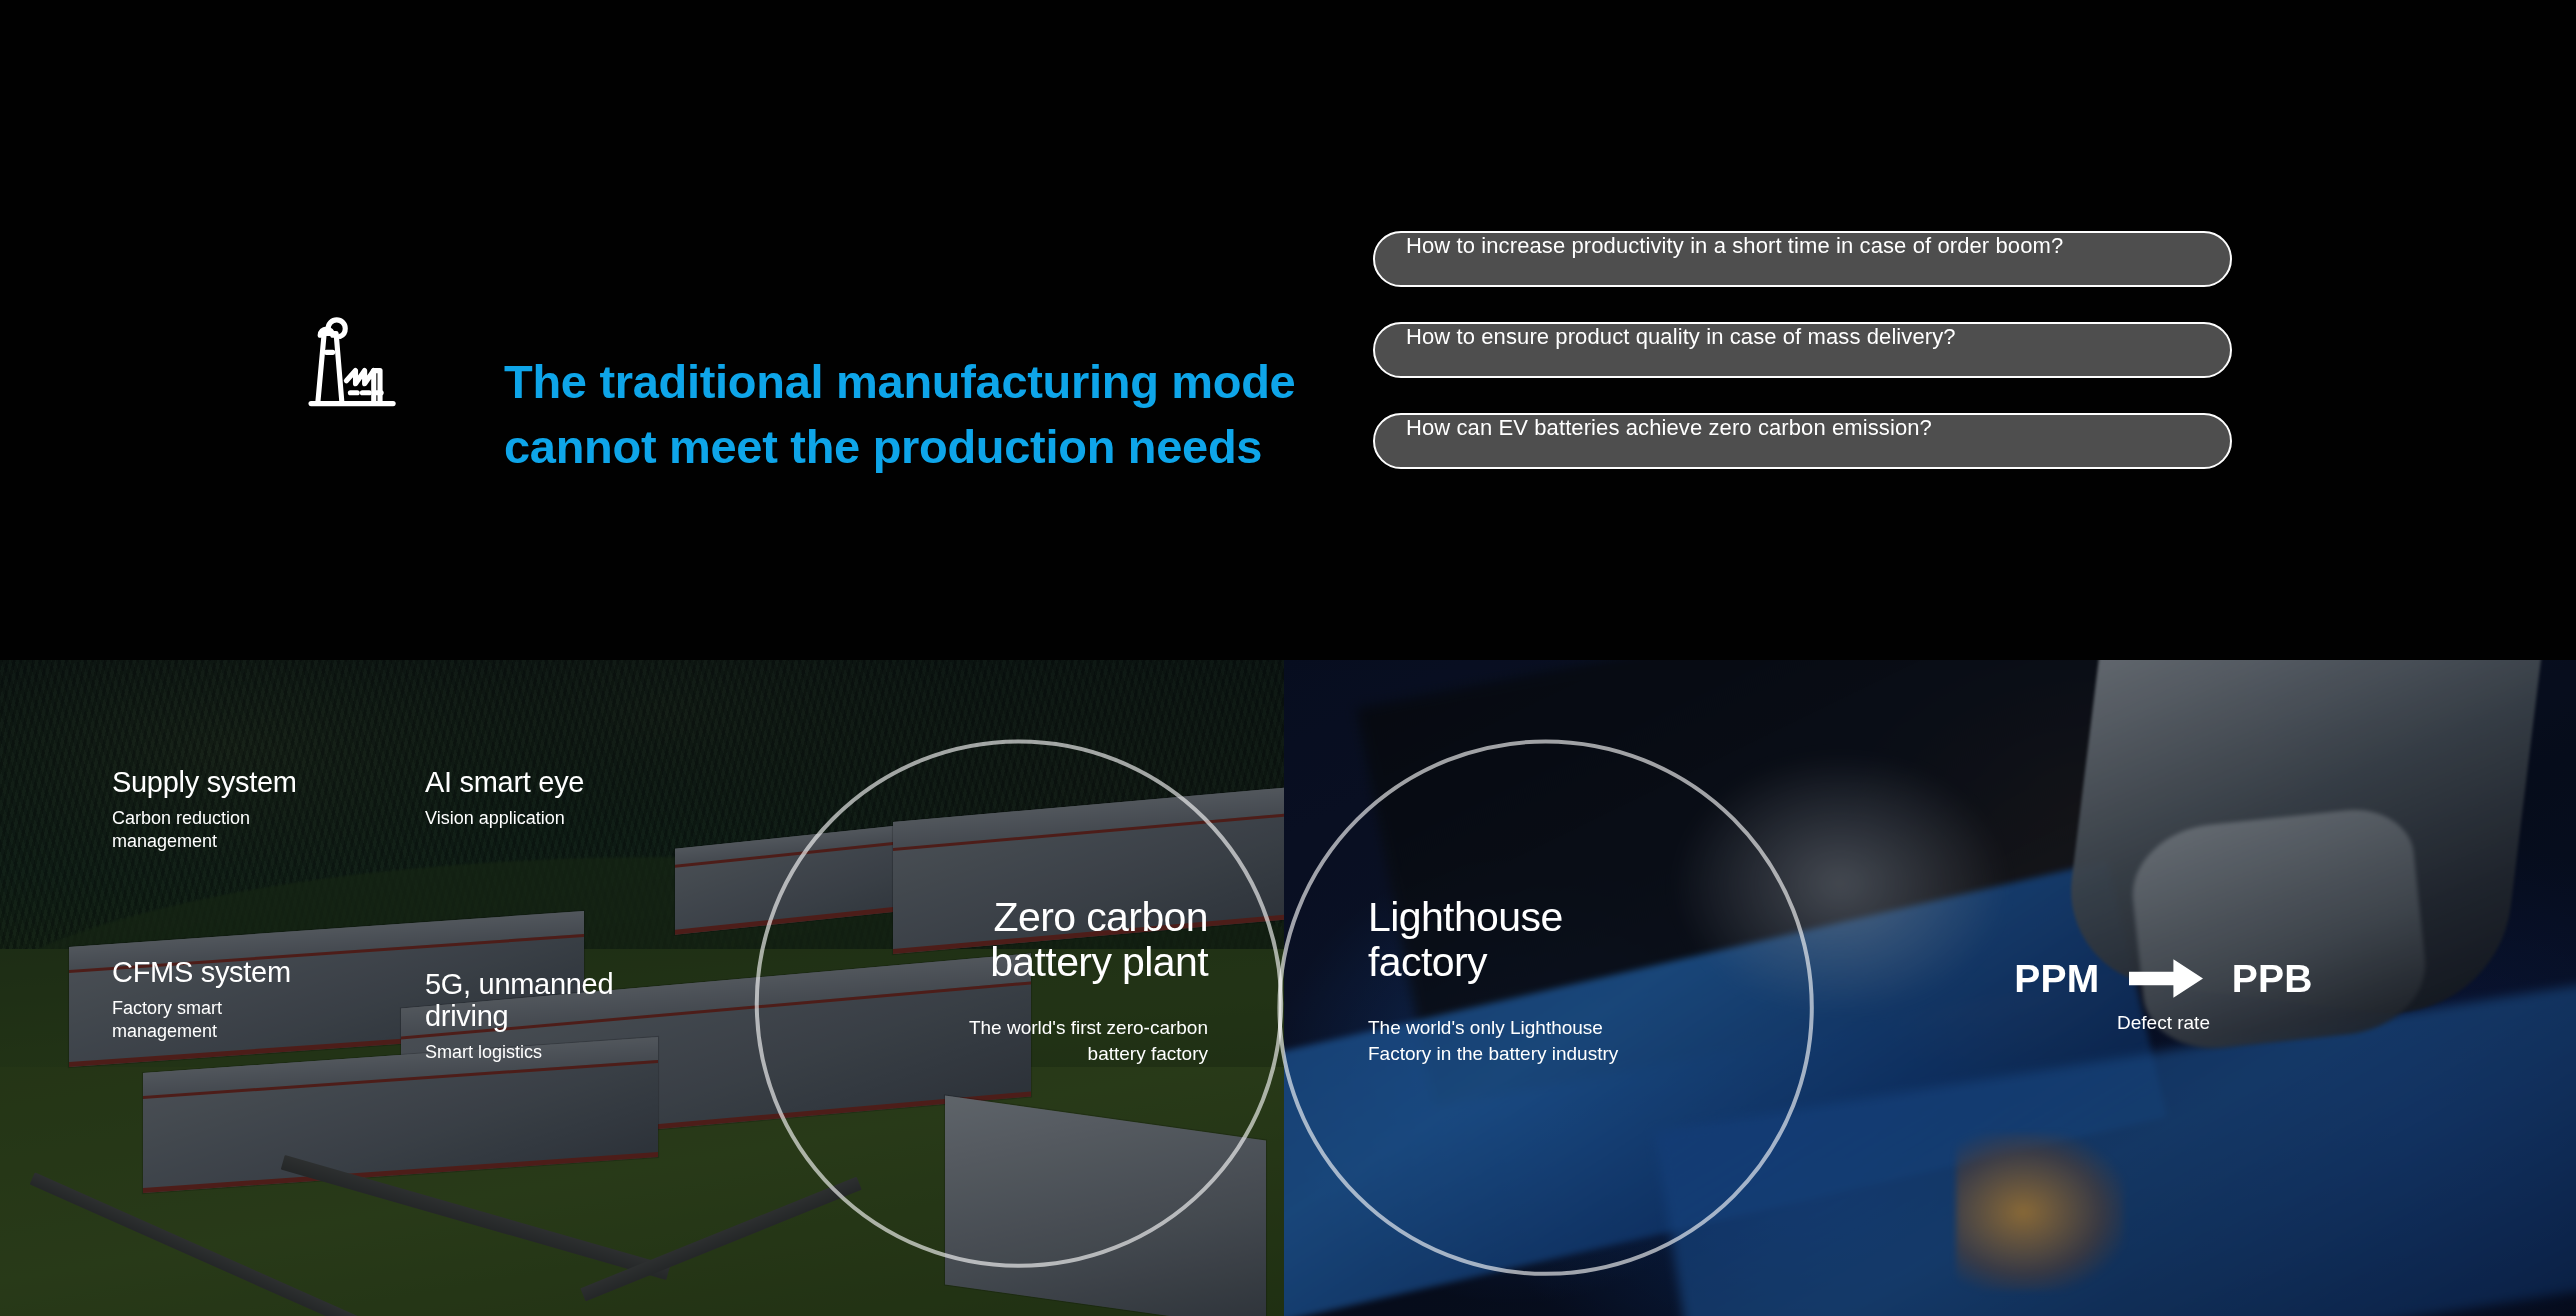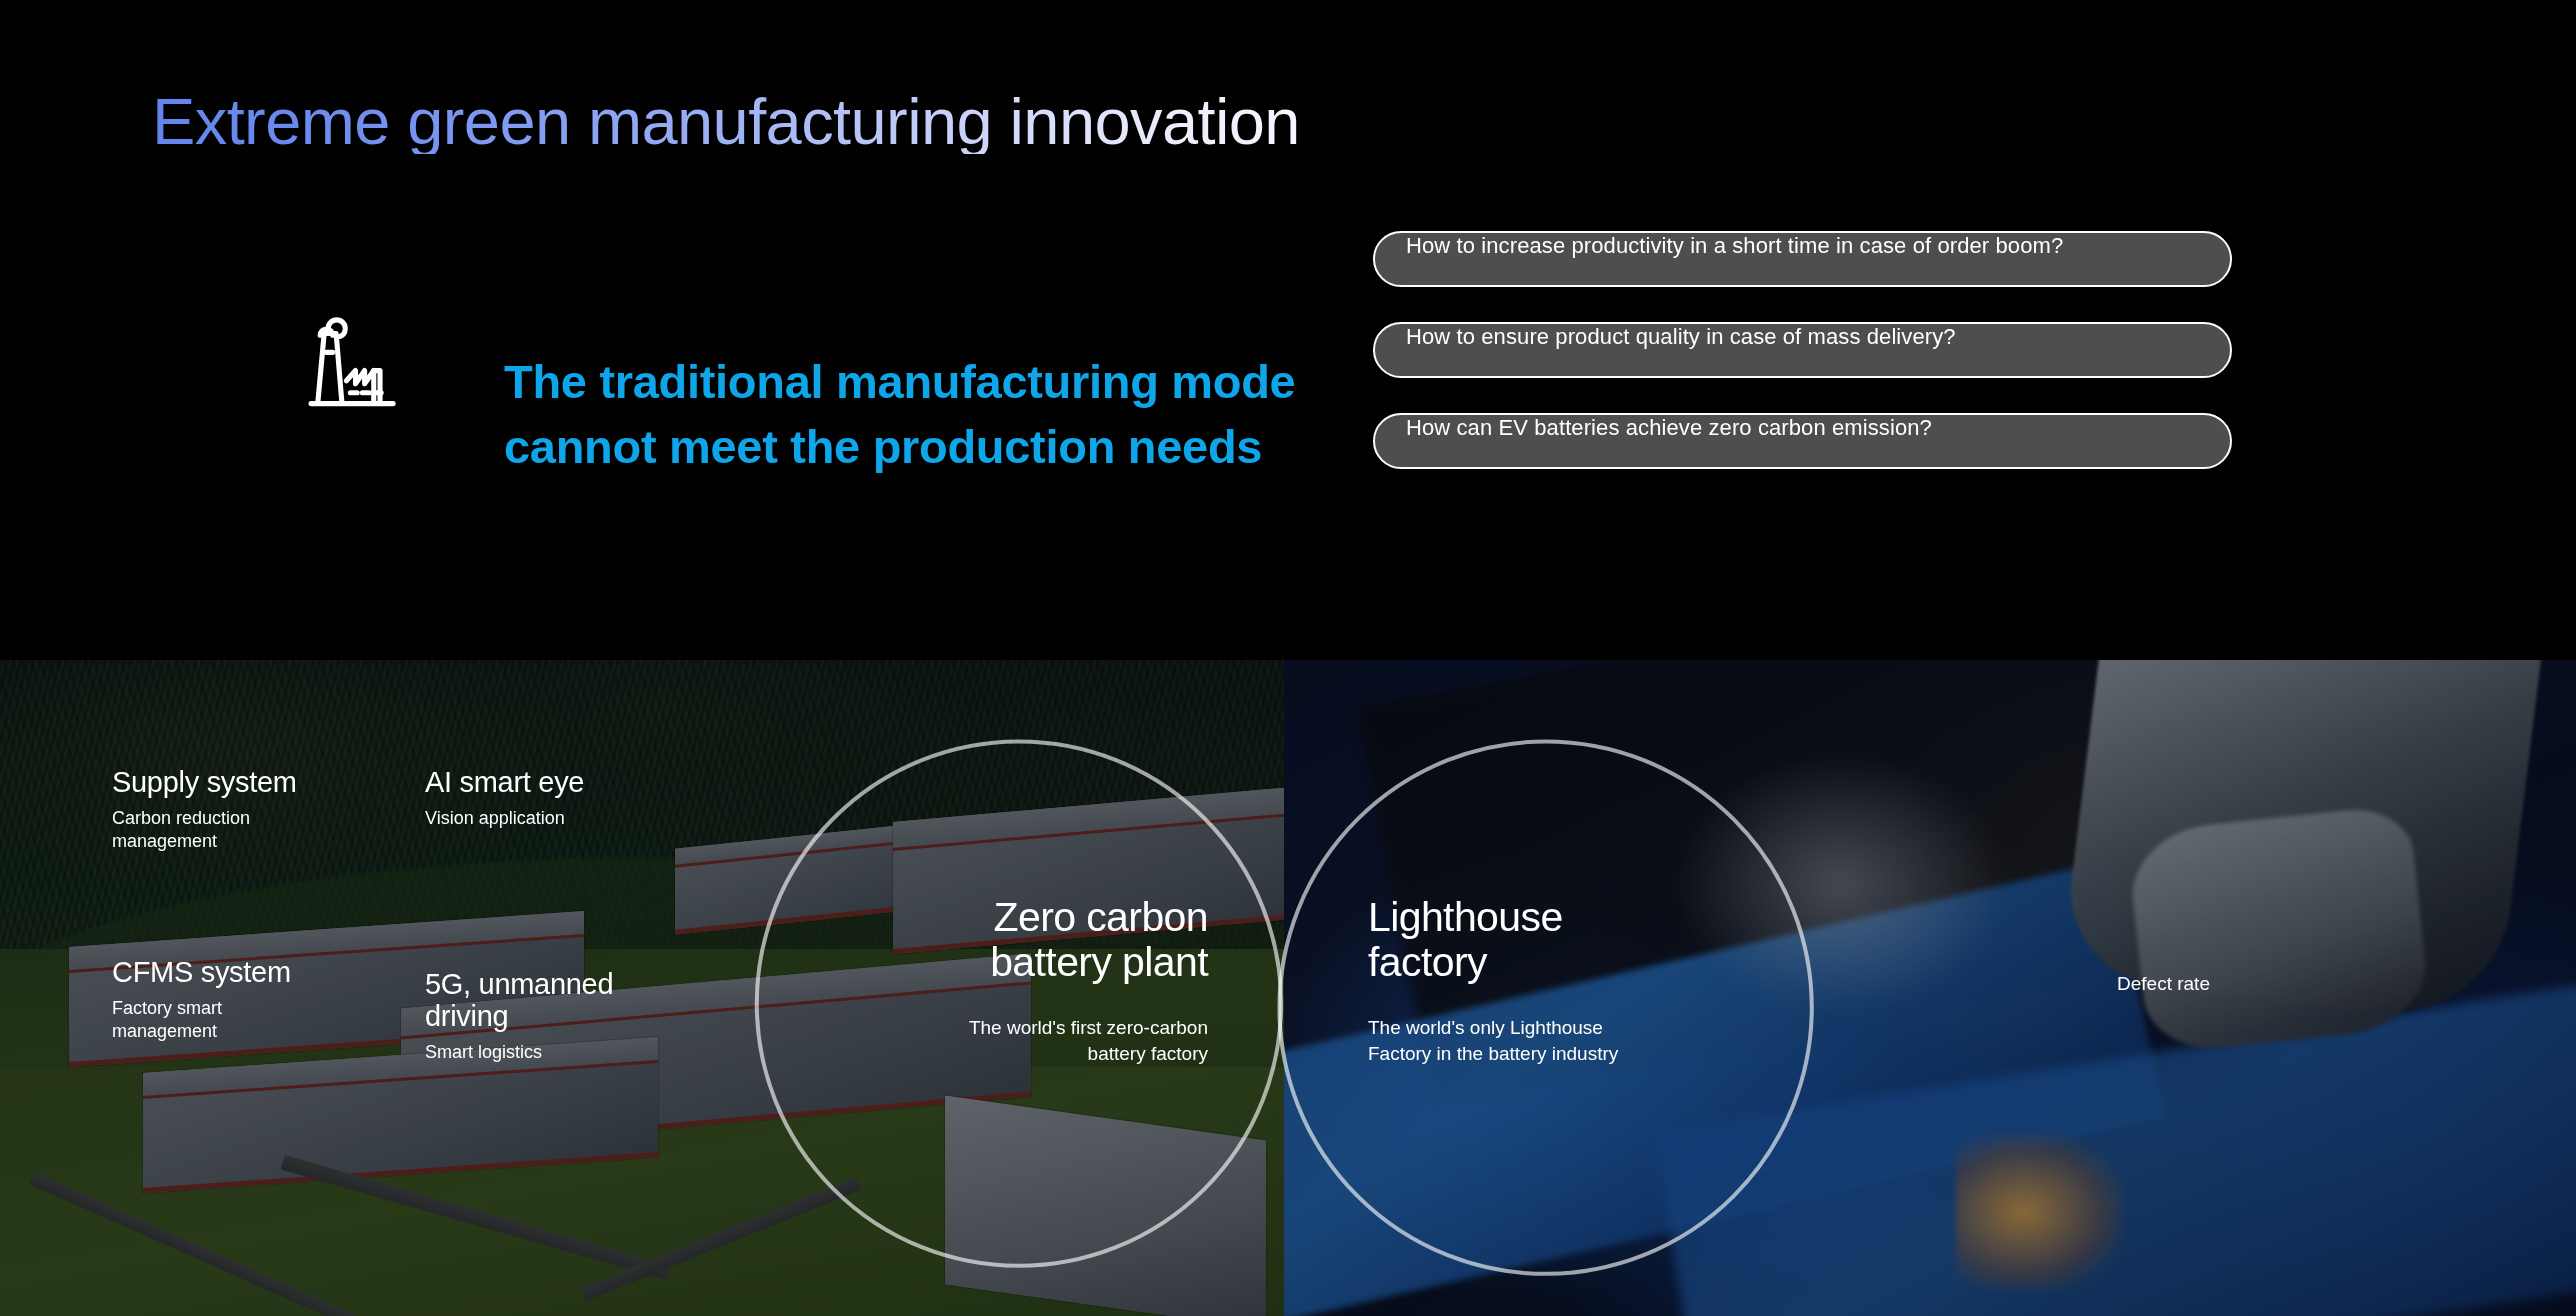--- a/index.html
+++ b/index.html
@@ -211,21 +211,20 @@
   #arrow-icon { display:block; width:74px; height:39px; }
   #defect-rate {
     margin-top:13.7px; text-align:center; font-size:19px; font-weight:400;
   }
 </style>
 </head>
 <body>
 
 <div id="top-section">
 
-  <h1 id="page-title">Extreme green manufacturing innovation</h1>
 
   <div id="factory-icon">
     <svg viewBox="0 0 190 200" fill="none" stroke="#ffffff" stroke-width="9" stroke-linecap="round" stroke-linejoin="round">
 
       <path d="M26 46 a11 11 0 0 1 11 -11 a11 11 0 0 1 11 11"></path>
       <path d="M40 34 a15 15 0 0 1 15 -15 a15 15 0 0 1 15 15 a15 15 0 0 1 -9 14"></path>
 
       <path d="M22 163 L33 43 L54 43 L64 163"></path>
       <path d="M37 76 L48 76"></path>
 
@@ -342,15 +341,24 @@
 </div>
 
 <div class="ovl" id="lighthouse">
   <div class="circ-title">Lighthouse</div>
   <div class="circ-title">factory</div>
   <div class="circ-sub">The world's only Lighthouse</div>
   <div class="circ-sub" style="margin-top:1.1px">Factory in the battery industry</div>
 </div>
 
 <div class="ovl" id="ppm-block">
+  <div id="ppm-row">
+    <span class="ppm-word">PPM</span>
+    <span>
+      <svg id="arrow-icon" viewBox="0 0 130 68" fill="#ffffff">
+        <path d="M0 22 L78 22 L78 0 L130 34 L78 68 L78 46 L0 46 Z"></path>
+      </svg>
+    </span>
+    <span class="ppm-word">PPB</span>
+  </div>
   <div id="defect-rate">Defect rate</div>
 </div>
 
 
 </body></html>

